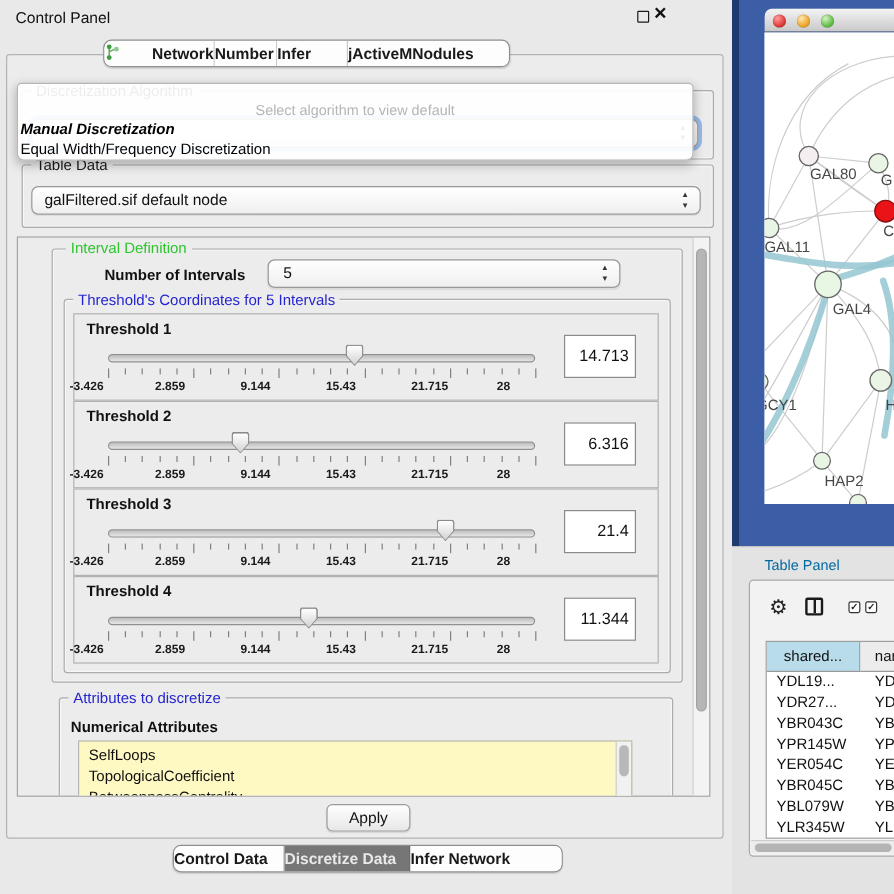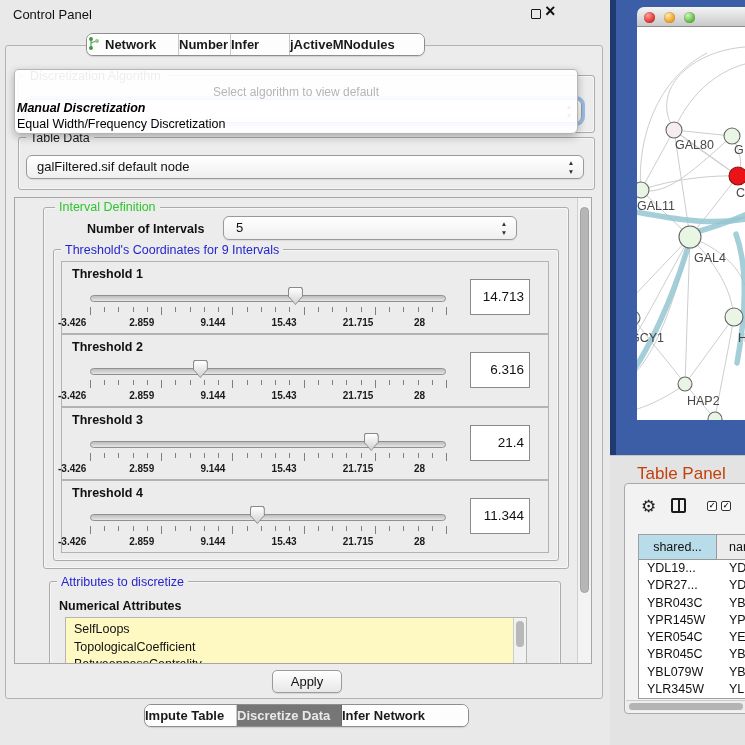--- a/index.html
+++ b/index.html
@@ -8,21 +8,21 @@
 
   
   #control-panel{position:absolute;left:0;top:0;width:608px;height:745px;}
   .cp-title{position:absolute;left:13px;top:7px;font-size:13px;color:#111;}
   .float-btn{position:absolute;left:531px;top:9px;width:10px;height:10px;border:1.5px solid #1a1a1a;border-radius:1px;}
   .close-btn{position:absolute;left:545px;top:1px;font-size:18px;font-weight:900;color:#111;}
   .cp-body{position:absolute;left:5px;top:45px;width:598px;height:654px;background:#ececec;border:1px solid #b3b3b3;border-radius:3px;}
 
   
   .tabbar{position:absolute;display:flex;height:23px;z-index:10;border:1px solid #8e8e8e;border-radius:7px;overflow:hidden;background:#fdfdfd;box-shadow:0 1px 1px rgba(0,0,0,.12);}
-  .tab{display:flex;align-items:center;justify-content:flex-start;gap:5px;font-size:13px;font-weight:600;color:#1a1a1a;background:#fdfdfd;border-right:1px solid #c9c9c9;}
+  .tab{display:flex;align-items:center;justify-content:space-between;gap:5px;font-size:13px;font-weight:600;color:#1a1a1a;background:#fdfdfd;border-right:1px solid #c9c9c9;}
   .tab:last-child{border-right:none;}
   .tab.active{background:#767676;color:#e9e9e9;border-right-color:#6a6a6a;}
 
   
   .group{position:absolute;border:1px solid #acacac;border-radius:3px;box-shadow:inset 0 0 0 1px rgba(255,255,255,.5);}
   .legend{position:absolute;background:#ececec;padding:0 4px;font-size:12.5px;color:#1a1a1a;white-space:nowrap;}
   .legend.green{color:#2ec52e;}
   .legend.blue{color:#2525cf;}
 
   
@@ -68,21 +68,21 @@
   .mac-window{position:absolute;left:27px;top:7px;width:140px;height:441px;}
   .mac-titlebar{position:absolute;left:0;top:0;width:100%;height:20px;background:linear-gradient(180deg,#f4f4f4,#c9c9c9);border-bottom:1px solid #8e8e8e;border-radius:7px 0 0 0;}
   .tl{position:absolute;top:4.5px;width:11px;height:11px;border-radius:50%;box-shadow:inset 0 0 1px rgba(0,0,0,.4);}
   .tl.red{left:7px;background:radial-gradient(circle at 35% 30%,#ff9d9d,#e23c3c 60%,#b92222);}
   .tl.yellow{left:27px;background:radial-gradient(circle at 35% 30%,#ffe9af,#f0a72e 60%,#cf8a12);}
   .tl.green{left:47px;background:radial-gradient(circle at 35% 30%,#d4f2c5,#67c14a 60%,#3f9b30);}
   .net-canvas{position:absolute;left:0;top:20px;width:108px;height:393px;background:#fff;overflow:hidden;}
 
   
   #table-panel{position:absolute;left:610px;top:455px;width:135px;height:290px;background:#e3e3e3;border-top:1px solid #c5c5c5;}
-  .tp-title{position:absolute;left:27px;top:8px;font-size:17px;color:#c2410c;}
+  .tp-title{position:absolute;left:27px;top:8px;font-size:12px;color:#0369a1;}
   .tp-card{position:absolute;left:14px;top:27px;width:131px;height:231px;background:#f2f2f2;border:1px solid #a9a9a9;border-radius:4px;}
   .gear-ic{position:absolute;left:16px;top:12px;font-size:17px;color:#222;}
   .cols-ic{position:absolute;left:46px;top:14px;width:15px;height:15px;border:2px solid #1a1a1a;border-radius:2px;}
   .cols-ic div{position:absolute;left:5px;top:0;width:2px;height:11px;background:#1a1a1a;}
   .chk-ic{position:absolute;top:17px;width:10px;height:10px;border:1.5px solid #333;border-radius:2px;background:#fff;font-size:8px;line-height:8px;text-align:center;color:#222;font-weight:bold;}
   .ttable{position:absolute;left:13px;top:50px;width:130px;height:165px;border:1px solid #9e9e9e;background:#fff;overflow:hidden;}
   .thead{position:absolute;left:0;top:0;height:25px;display:flex;}
   .hc{height:25px;border-right:1px solid #999;border-bottom:1px solid #999;font-size:12.5px;line-height:24px;color:#111;}
   .hc1{width:78px;background:#b9dcea;text-align:center;}
   .hc2{width:112px;background:#ececec;padding-left:12px;}
@@ -159,21 +159,21 @@
     <div class="bold-lbl" style="left:72px;top:24px;">Number of Intervals</div>
     <div class="combo" style="left:208px;top:18px;width:294px;padding-left:12px;">
       <span>5</span>
       <span class="stepper">
           <span>▲</span>
           <span>▼</span>
         </span>
     </div>
 
     <div class="group" style="left:38px;top:51px;width:506px;height:312px;"></div>
-    <div class="legend blue" style="left: 46px; top: 45px; color: rgb(37, 37, 207);">Threshold's Coordinates for 9 Intervals</div>
+    <div class="legend blue" style="left: 46px; top: 45px; color: rgb(37, 37, 207);">Threshold's Coordinates for 5 Intervals</div>
     <div id="threshold-stack">
         <div class="th-row" style="top: 63px;">
           <div class="th-label">Threshold 1</div>
           <div class="sl-track"></div>
           <div class="sl-tick major" style="left: 28px;"></div>
           <div class="sl-tick" style="left: 42.24px;"></div>
           <div class="sl-tick" style="left: 56.48px;"></div>
           <div class="sl-tick" style="left: 70.72px;"></div>
           <div class="sl-tick" style="left: 84.96px;"></div>
           <div class="sl-tick major" style="left: 99.2px;"></div>
@@ -350,21 +350,21 @@
 
     <div class="vscroll">
         <div class="thumb"></div>
       </div>
   </div>
 
   <div class="apply-btn">Apply</div>
 
   <div class="tabbar" style="left:144px;top:704px;">
       <div class="tab" style="width: 92px;">
-        <span>Impute Table</span>
+        <span>Control Data</span>
       </div>
       <div class="tab active" style="width: 105px;">
         <span>Discretize Data</span>
       </div>
       <div class="tab" style="width: 126px;">
         <span>Infer Network</span>
       </div>
     </div>
 </div>
 

